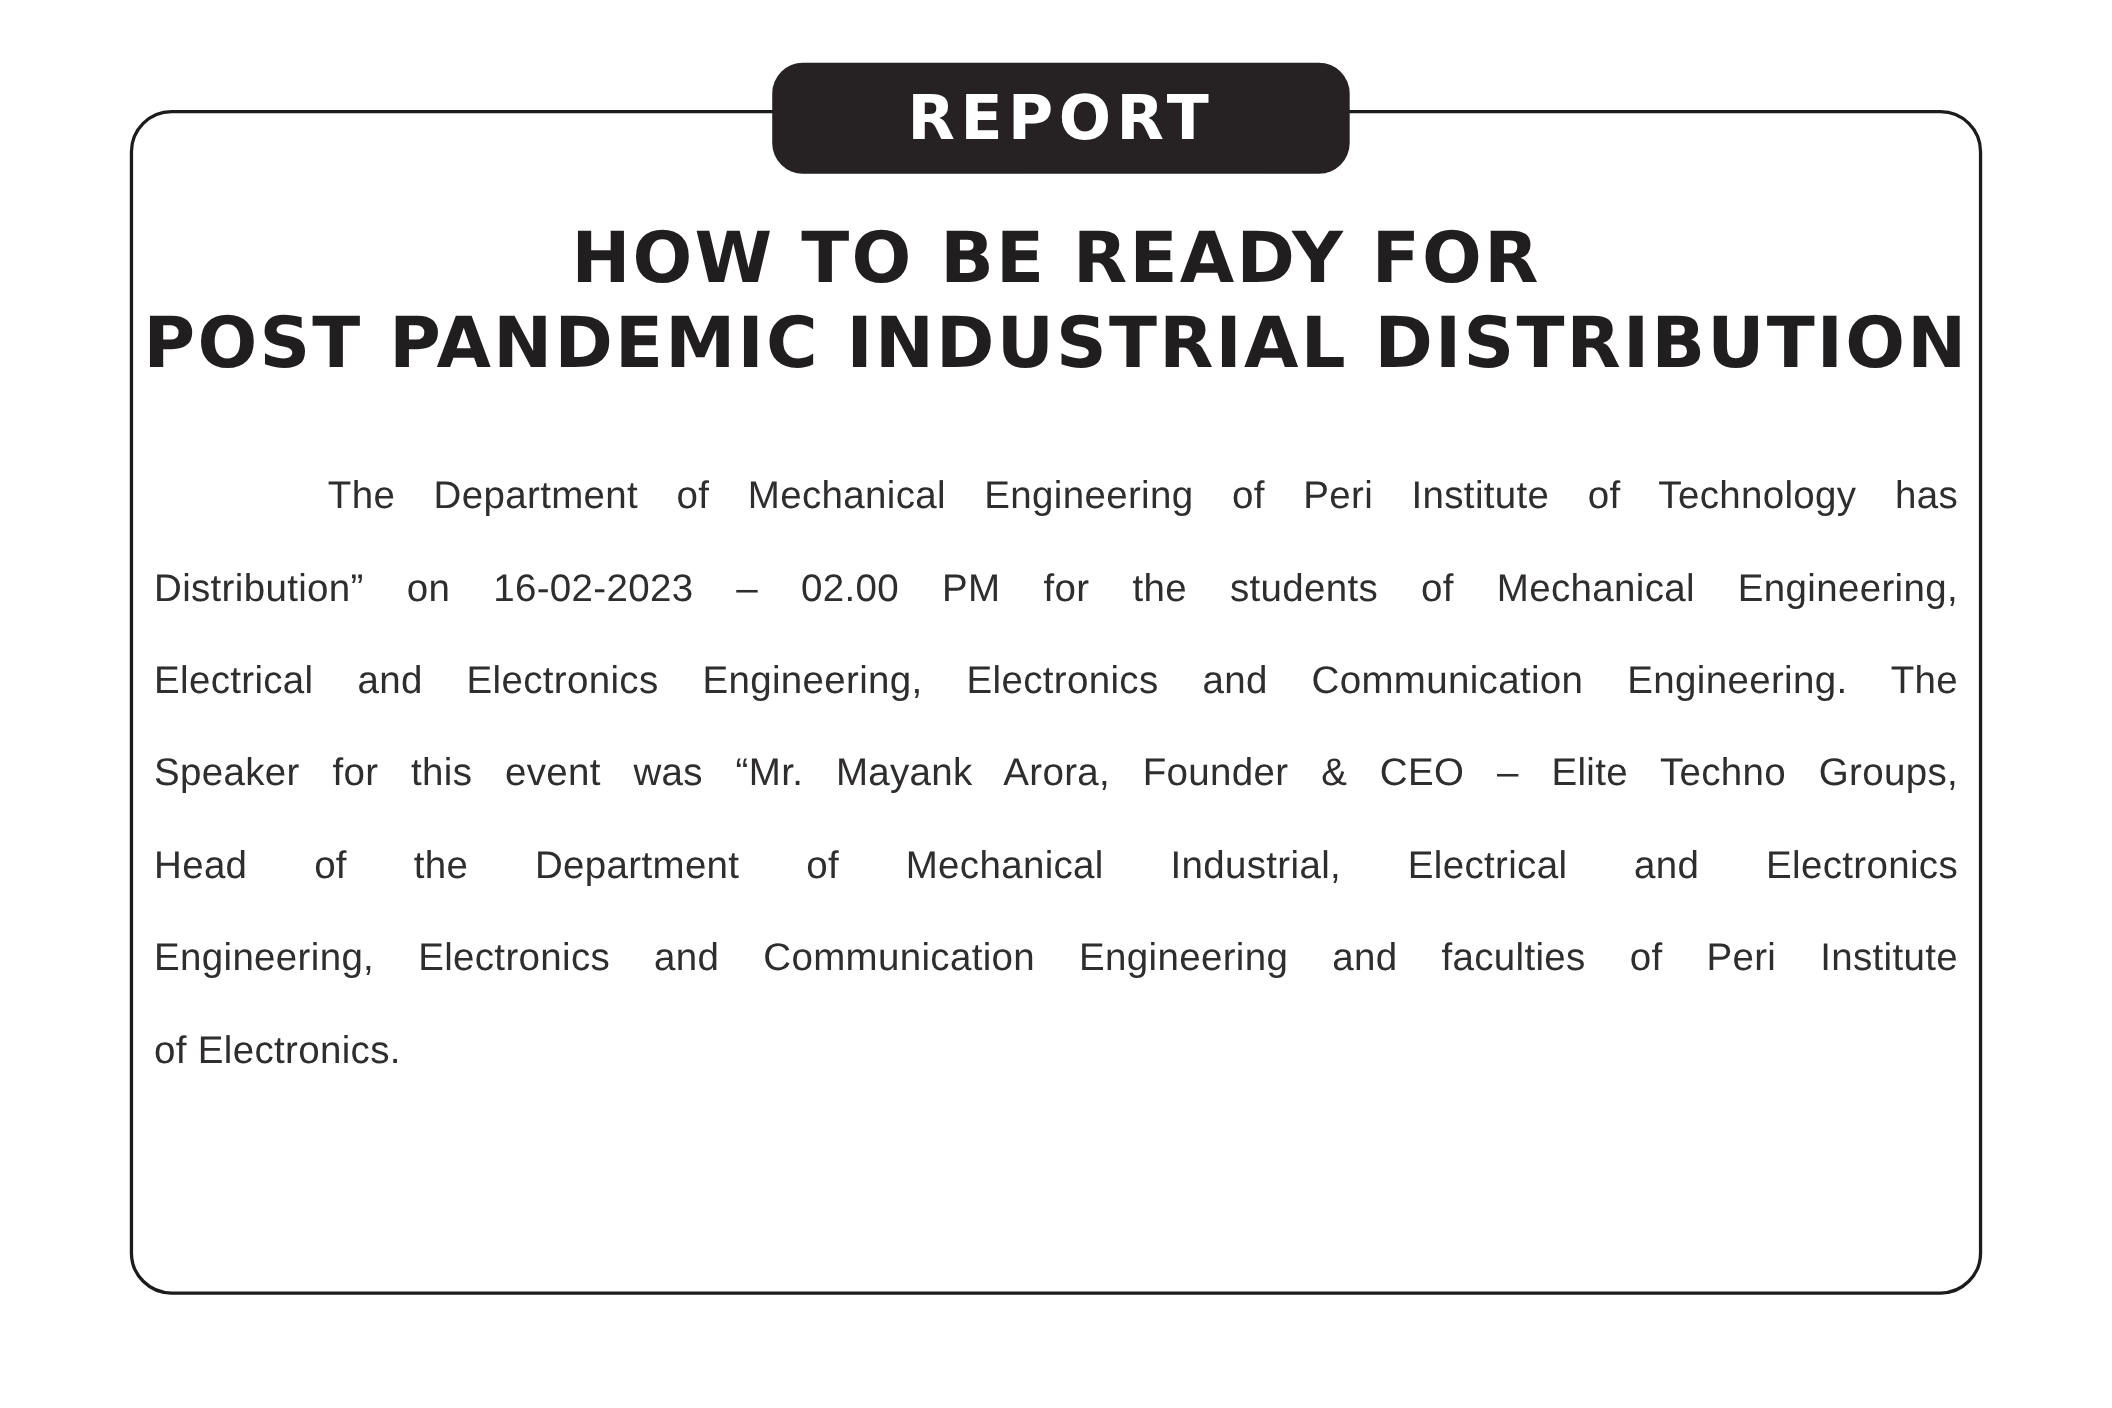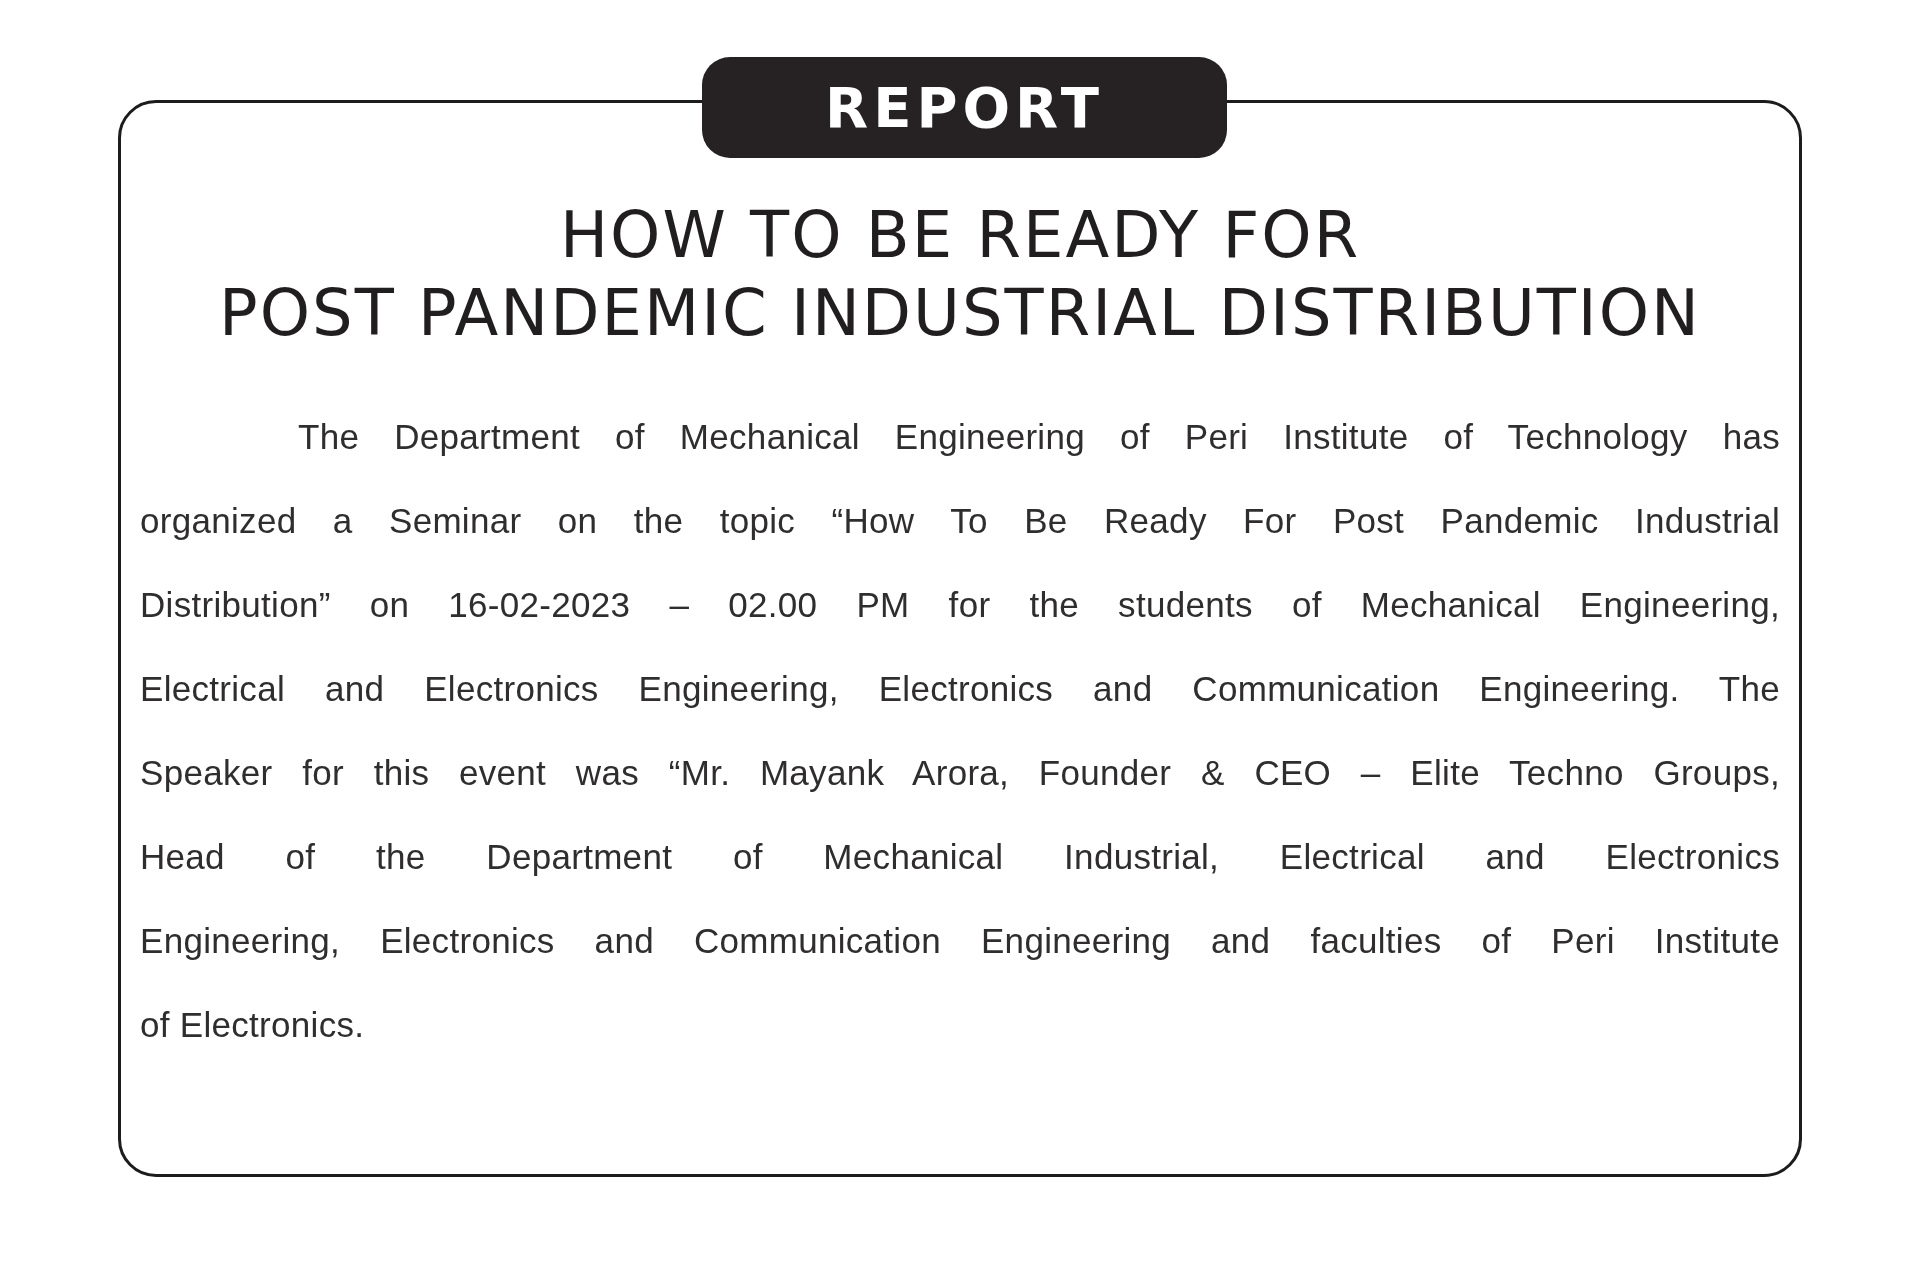--- a/index.html
+++ b/index.html
@@ -50,31 +50,31 @@
     letter-spacing: 5px;
     font-family: "DejaVu Sans", "Liberation Sans", sans-serif;
   }
   .title {
     position: absolute;
     left: 118px;
     top: 196px;
     width: 1684px;
     text-align: center;
     color: var(--title-ink);
-    font-weight: normal;
+    font-weight: bold;
     font-size: 64px;
     line-height: 78px;
     letter-spacing: 2px;
     z-index: 1;
     font-family: "DejaVu Sans", "Liberation Sans", sans-serif;
   }
   .report-body {
     position: absolute;
     left: 140px;
-    top: 395px;
+    top: 409px;
     width: 1640px;
     color: var(--body-ink);
     font-size: 35px;
     line-height: 84px;
     letter-spacing: 0.3px;
     z-index: 1;
   }
   .report-line {
     text-align: justify;
     text-align-last: justify;
@@ -94,21 +94,20 @@
     <span class="badge-label">REPORT</span>
   </div>
 
   <div class="title">
     <div>HOW TO BE READY FOR</div>
     <div>POST PANDEMIC INDUSTRIAL DISTRIBUTION</div>
   </div>
 
   <div class="report-body">
     <div class="report-line first">The Department of Mechanical Engineering of Peri Institute of Technology has</div>
-    <div class="report-line">organized a Seminar on the topic “How To Be Ready For Post Pandemic Industrial</div>
     <div class="report-line">Distribution” on 16-02-2023 – 02.00 PM for the students of Mechanical Engineering,</div>
     <div class="report-line">Electrical and Electronics Engineering, Electronics and Communication Engineering. The</div>
     <div class="report-line">Speaker for this event was “Mr. Mayank Arora, Founder &amp; CEO – Elite Techno Groups,</div>
     <div class="report-line">Head of the Department of Mechanical Industrial, Electrical and Electronics</div>
     <div class="report-line">Engineering, Electronics and Communication Engineering and faculties of Peri Institute</div>
     <div class="report-line last">of Electronics.</div>
   </div>
 
 </div>
 

